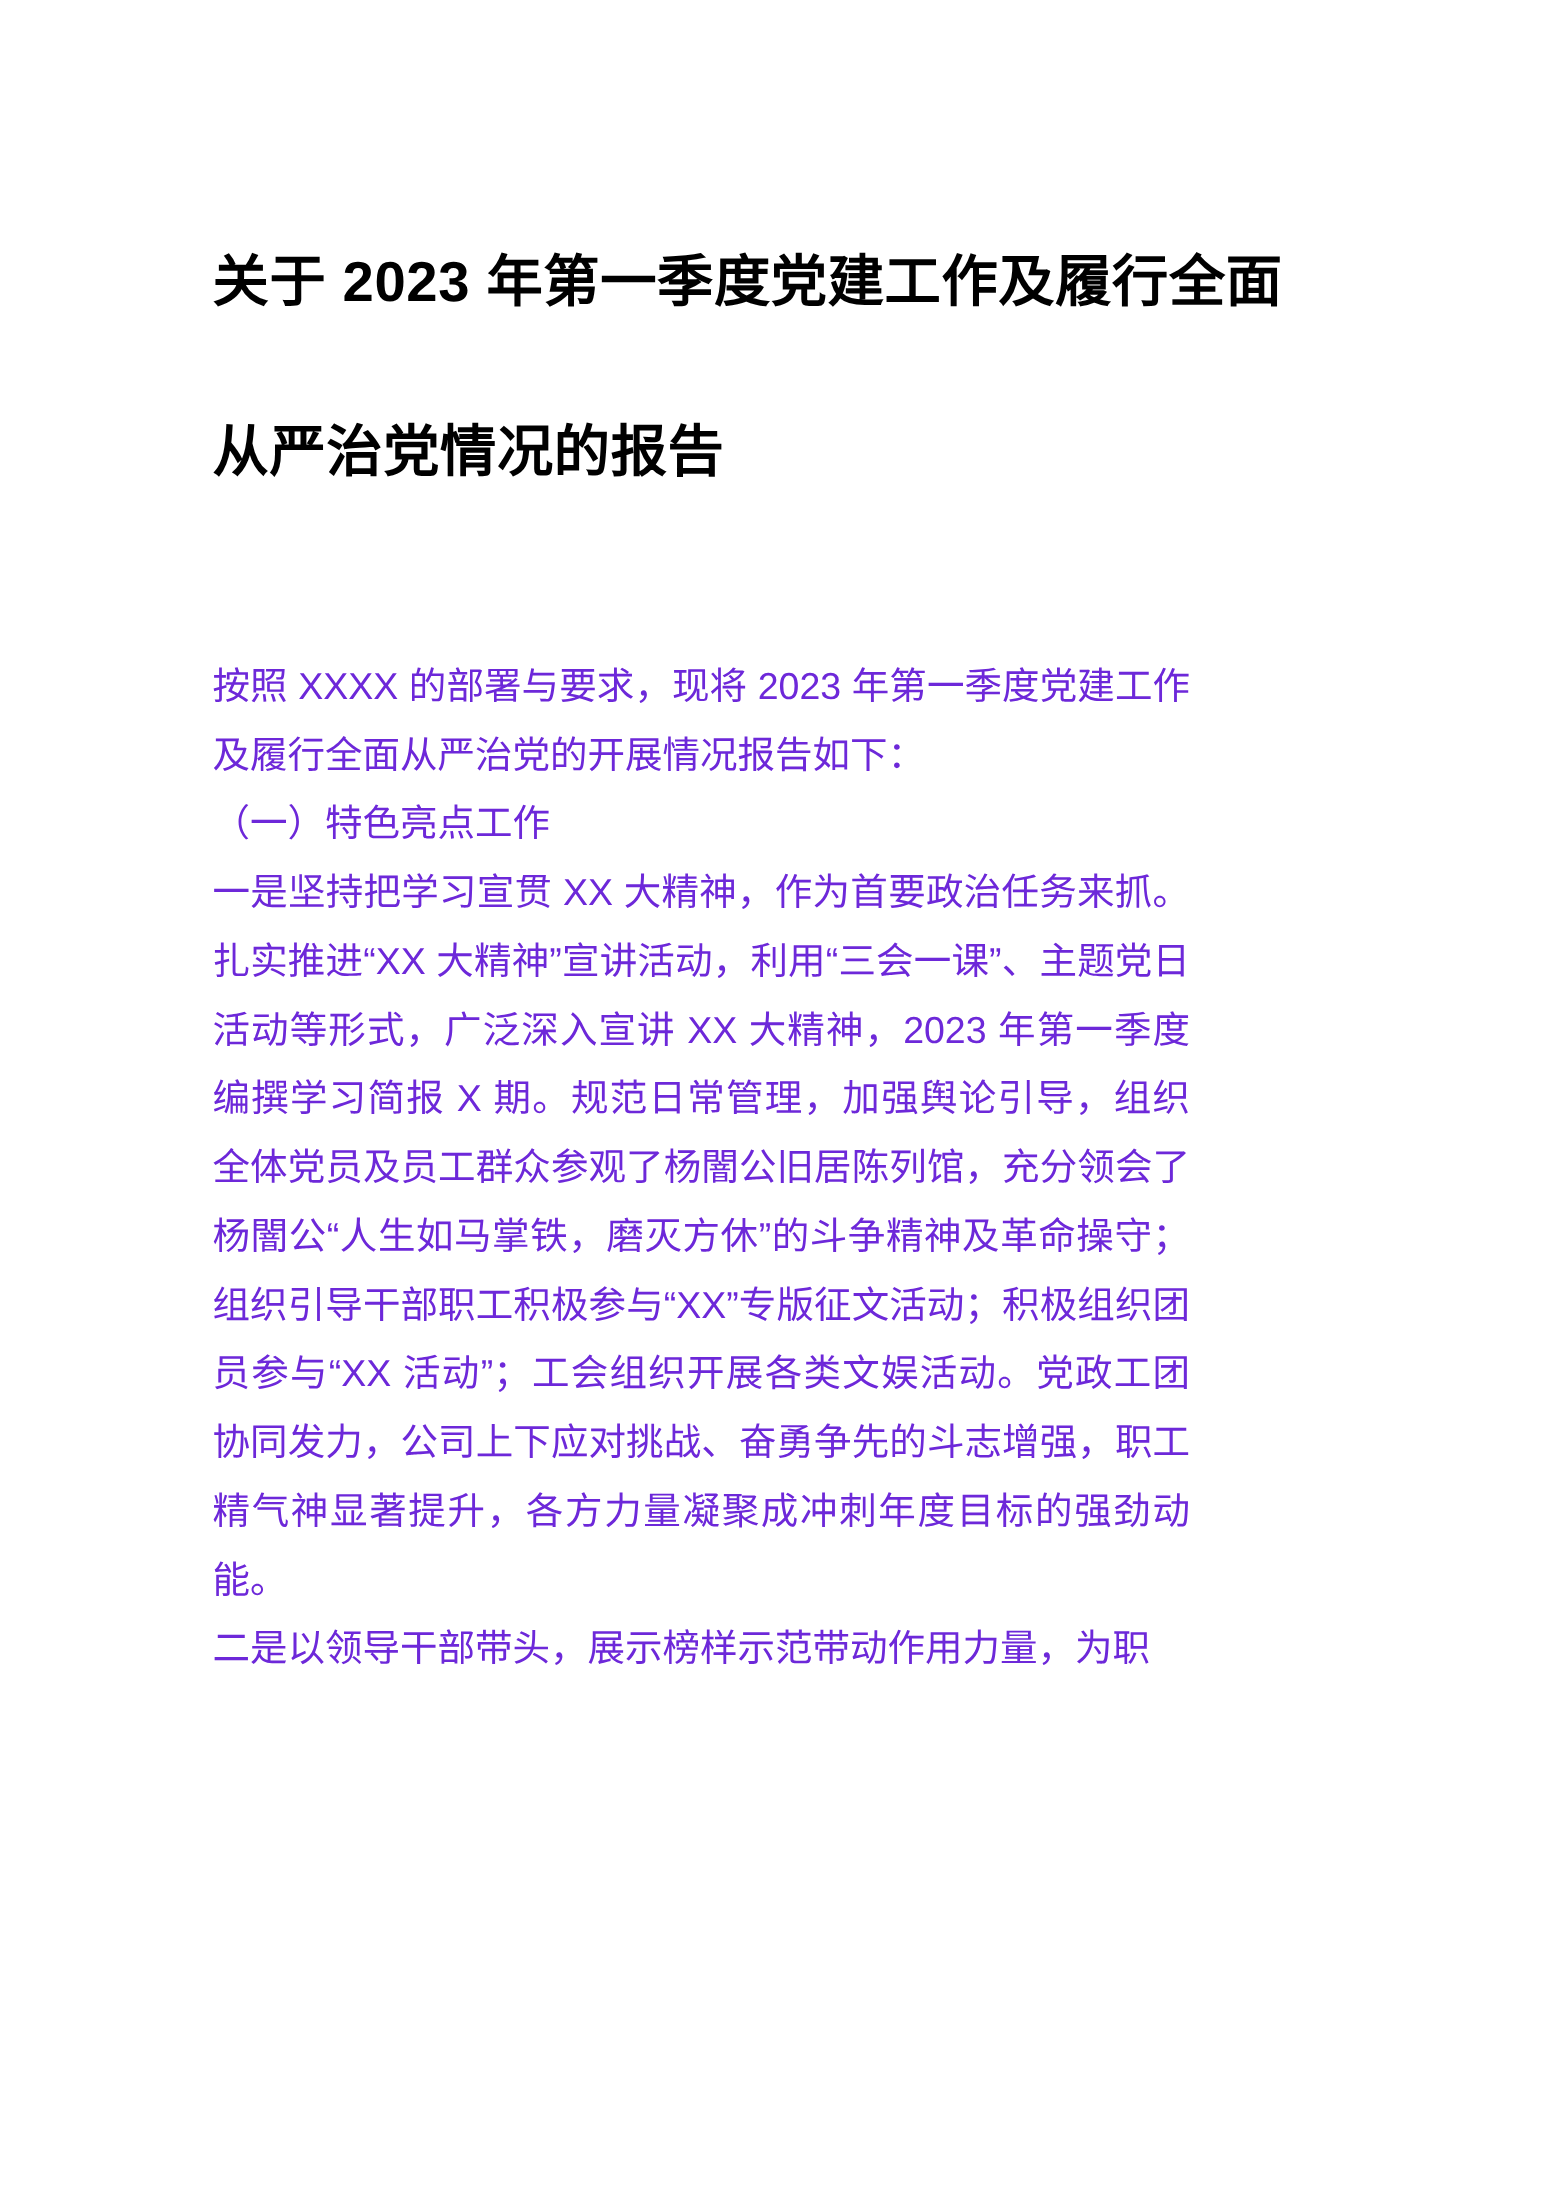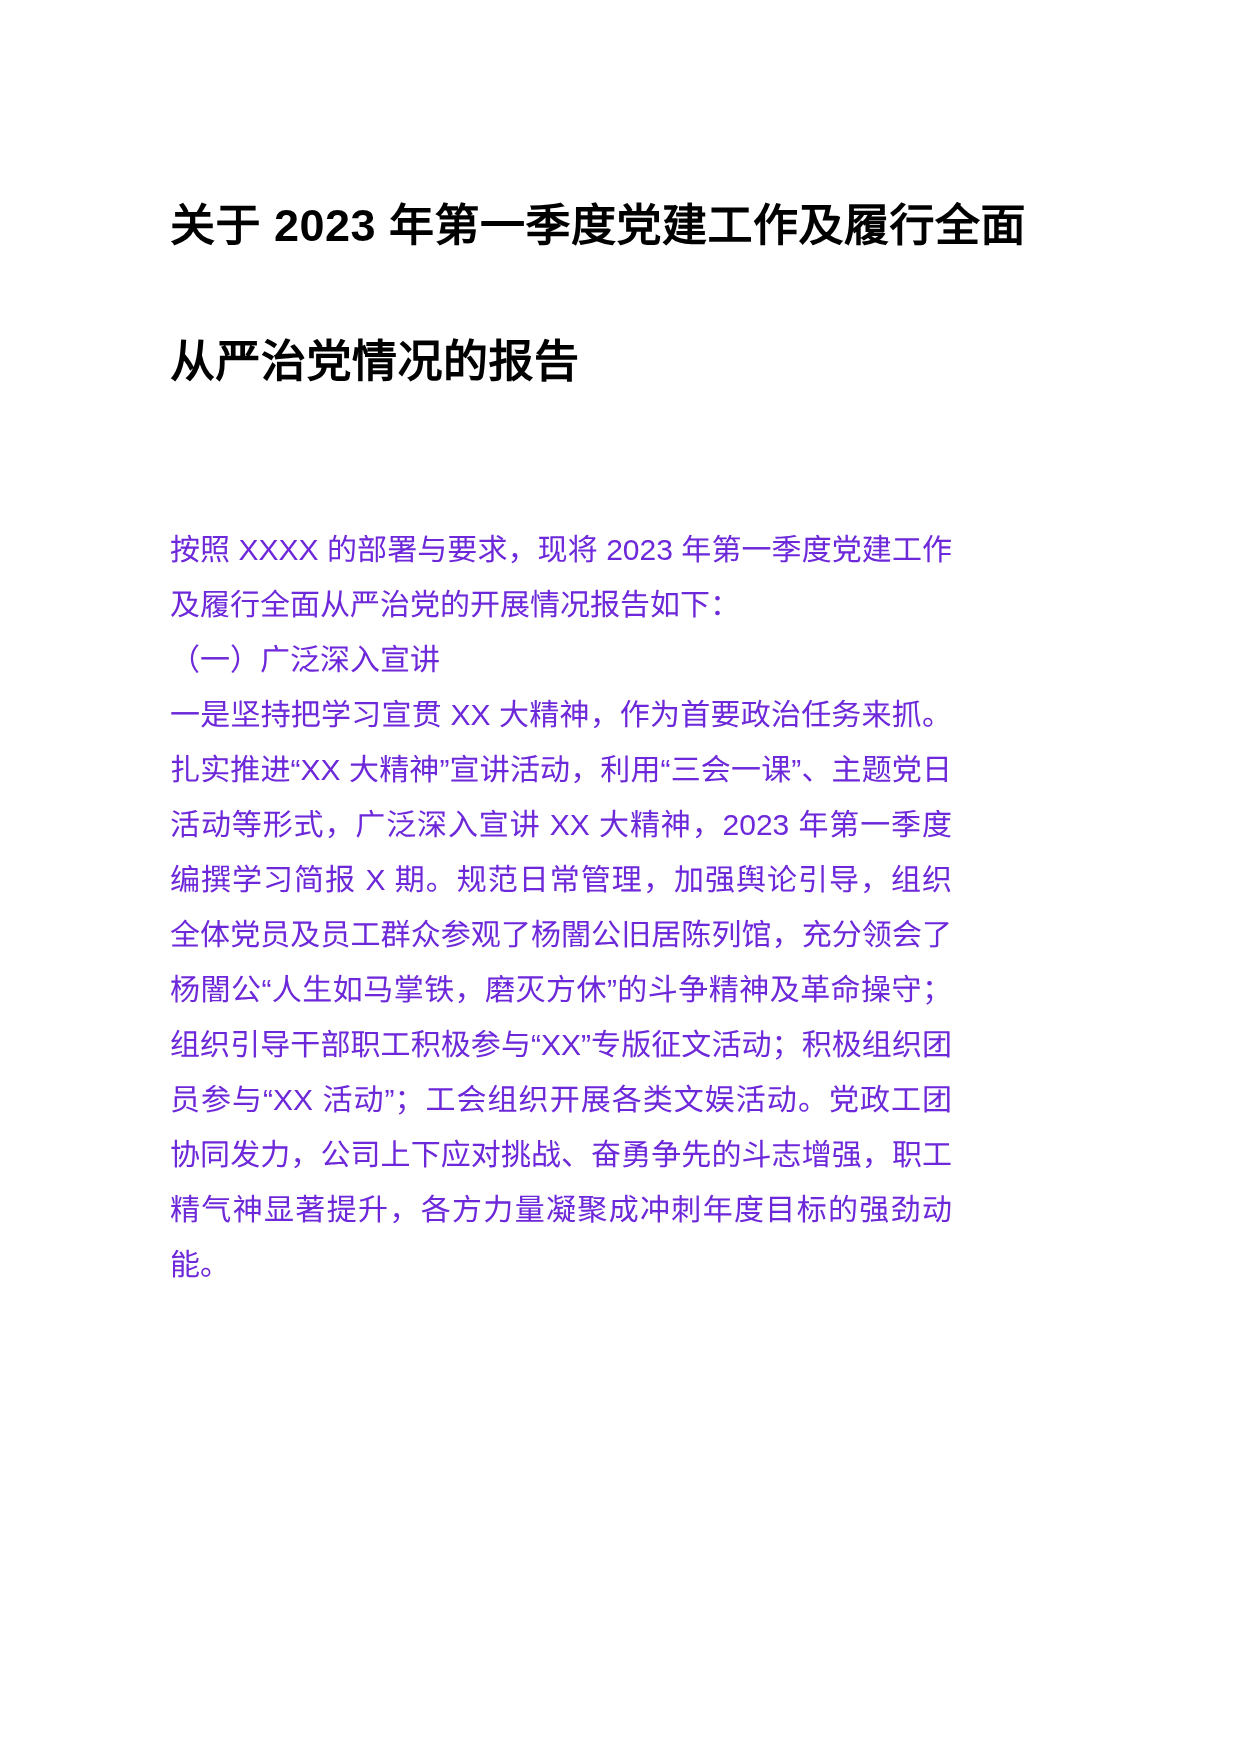--- a/index.html
+++ b/index.html
@@ -70,20 +70,21 @@
 
     <h1 class="doc-title title-line-1">关于 2023 年第一季度党建工作及履行全面</h1>
 
     <h1 class="doc-title title-line-2">从严治党情况的报告</h1>
 
     <div class="body-block">
 
       <p class="para">按照 XXXX 的部署与要求，现将 2023 年第一季度党建工作及履行全面从严治党的开展情况报告如下：</p>
 
 
-      <p class="para nowrap-line">（一）广泛深入宣讲</p>
+      <p class="para nowrap-line">（一）特色亮点工作</p>
 
       <p class="para">一是坚持把学习宣贯 XX 大精神，作为首要政治任务来抓。扎实推进“XX 大精神”宣讲活动，利用“三会一课”、主题党日活动等形式，广泛深入宣讲 XX 大精神，2023 年第一季度编撰学习简报 X 期。规范日常管理，加强舆论引导，组织全体党员及员工群众参观了杨闇公旧居陈列馆，充分领会了杨闇公“人生如马掌铁，磨灭方休”的斗争精神及革命操守；组织引导干部职工积极参与“XX”专版征文活动；积极组织团员参与“XX 活动”；工会组织开展各类文娱活动。党政工团协同发力，公司上下应对挑战、奋勇争先的斗志增强，职工精气神显著提升，各方力量凝聚成冲刺年度目标的强劲动能。</p>
 
+      <p class="para last">二是以领导干部带头，展示榜样示范带动作用力量，为职</p>
 
     </div>
   </div>
 </div>
 
 </body></html>

